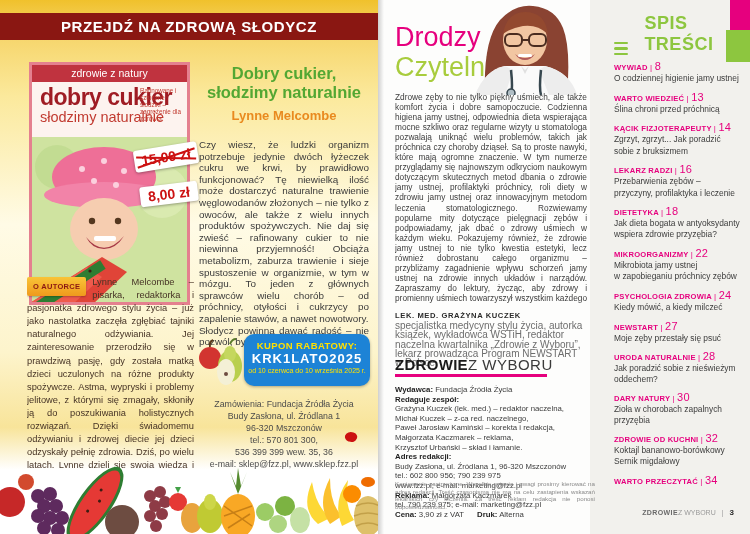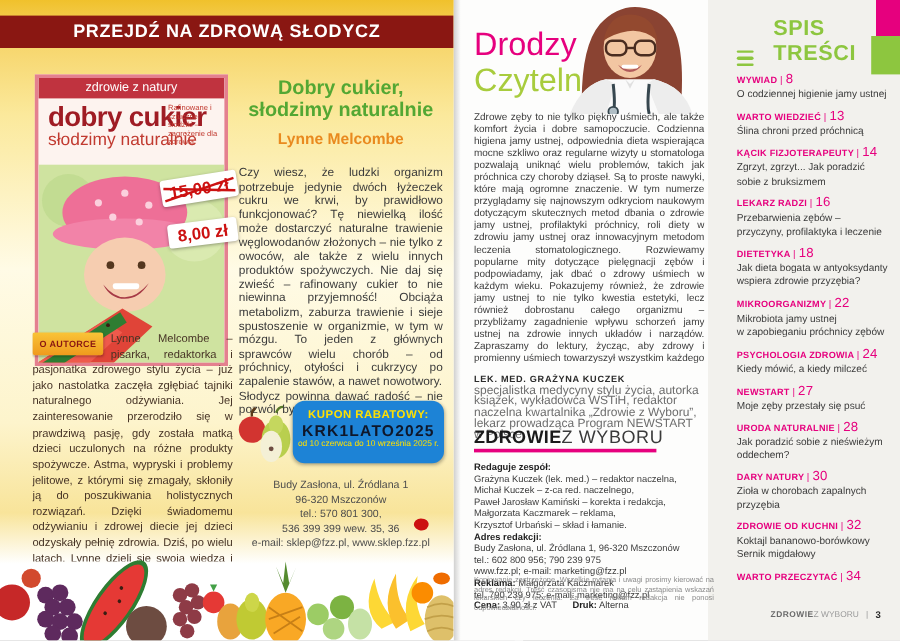--- a/index.html
+++ b/index.html
@@ -41,21 +41,21 @@
   .art-title{color:#53a733;font-weight:bold;font-size:16.5px;line-height:18.5px;text-align:center;}
   .art-author{color:#e98a1f;font-weight:bold;font-size:13px;text-align:center;margin-top:7px;}
   .art-body{margin-top:16px;color:#3a3a3a;font-size:9.9px;line-height:11.6px;text-align:justify;}
   .art-body2{color:#3a3a3a;font-size:9.9px;line-height:11.6px;text-align:justify;}
   
   .coupon-wrap{position:absolute;left:196px;top:334px;width:176px;height:58px;}
   .fruit-pair{position:absolute;left:0;top:4px;width:52px;height:50px;}
   .coupon{position:absolute;left:48px;top:0;width:126px;height:52px;background:#1d83d6;
     border-radius:10px;text-align:center;padding-top:6px;box-shadow:0 1px 3px rgba(0,0,0,.3);}
   .coupon-label{color:#ffe000;font-weight:bold;font-size:9.5px;letter-spacing:.4px;}
-  .coupon-code{color:#0f172a;font-weight:bold;font-size:13px;letter-spacing:1px;}
+  .coupon-code{color:#ffffff;font-weight:bold;font-size:13px;letter-spacing:1px;}
   .coupon-valid{color:#ffe000;font-size:7px;margin-top:1px;}
   
   .orders{position:absolute;left:196px;top:398px;width:176px;text-align:center;
     color:#4c4c4c;font-size:8.8px;line-height:12px;}
   .ladybug{position:absolute;left:345px;top:432px;width:12px;height:10px;background:#cc1111;
     border-radius:60% 40% 55% 45%;transform:rotate(20deg);}
   .fruit-row{position:absolute;left:0;bottom:0;width:378px;height:80px;}
   
   .page-right{position:absolute;left:378px;top:0;width:372px;height:534px;background:#fdfdfc;overflow:hidden;}
   .gutter{position:absolute;left:0;top:0;width:6px;height:534px;
@@ -166,20 +166,21 @@
         <path d="M34 6 Q36 1 40 1" stroke="#5a7a2a" stroke-width="2" fill="none"></path>
       </svg>
       <div class="coupon">
         <div class="coupon-label">KUPON RABATOWY:</div>
         <div class="coupon-code">KRK1LATO2025</div>
         <div class="coupon-valid">od 10 czerwca do 10 września 2025 r.</div>
       </div>
     </div>
 
     <div class="orders">
+        <div>Zamówienia: Fundacja Źródła Życia</div>
         <div>Budy Zasłona, ul. Źródlana 1</div>
         <div>96-320 Mszczonów</div>
         <div>tel.: 570 801 300,</div>
         <div>536 399 399 wew. 35, 36</div>
         <div>e-mail: sklep@fzz.pl, www.sklep.fzz.pl</div>
       </div>
     <div class="ladybug"></div>
 
     <svg class="fruit-row" viewBox="0 0 378 80" preserveAspectRatio="none">
       <circle cx="10" cy="48" r="15" fill="#c62828"></circle>
@@ -267,20 +268,21 @@
     <div class="letter-body">Zdrowe zęby to nie tylko piękny uśmiech, ale także komfort życia i dobre samopoczucie. Codzienna higiena jamy ustnej, odpowiednia dieta wspierająca mocne szkliwo oraz regularne wizyty u stomatologa pozwalają uniknąć wielu problemów, takich jak próchnica czy choroby dziąseł. Są to proste nawyki, które mają ogromne znaczenie. W tym numerze przyglądamy się najnowszym odkryciom naukowym dotyczącym skutecznych metod dbania o zdrowie jamy ustnej, profilaktyki próchnicy, roli diety w zdrowiu jamy ustnej oraz innowacyjnym metodom leczenia stomatologicznego. Rozwiewamy popularne mity dotyczące pielęgnacji zębów i podpowiadamy, jak dbać o zdrowy uśmiech w każdym wieku. Pokazujemy również, że zdrowie jamy ustnej to nie tylko kwestia estetyki, lecz również dobrostanu całego organizmu – przybliżamy zagadnienie wpływu schorzeń jamy ustnej na zdrowie innych układów i narządów. Zapraszamy do lektury, życząc, aby zdrowy i promienny uśmiech towarzyszył wszystkim każdego dnia!</div>
     <div class="sig-name">LEK. MED. GRAŻYNA KUCZEK</div>
     <div class="sig-bio">specjalistka medycyny stylu życia, autorka książek, wykładowca WSTiH, redaktor naczelna kwartalnika „Zdrowie z Wyboru”, lekarz prowadząca Program NEWSTART w Polsce</div>
 
     <div class="masthead">
       <span class="mh-bold">ZDROWIE</span><span class="mh-light">Z WYBORU</span>
     </div>
     <div class="mh-bar"></div>
 
     <div class="editorial">
+        <div><b>Wydawca:</b><span> Fundacja Źródła Życia</span></div>
         <div><b>Redaguje zespół:</b></div>
         <div><span>Grażyna Kuczek (lek. med.) – redaktor naczelna,</span></div>
         <div><span>Michał Kuczek – z-ca red. naczelnego,</span></div>
         <div><span>Paweł Jarosław Kamiński – korekta i redakcja,</span></div>
         <div><span>Małgorzata Kaczmarek – reklama,</span></div>
         <div><span>Krzysztof Urbański – skład i łamanie.</span></div>
         <div><b>Adres redakcji:</b></div>
         <div><span>Budy Zasłona, ul. Źródlana 1, 96-320 Mszczonów</span></div>
         <div><span>tel.: 602 800 956; 790 239 975</span></div>
         <div><span>www.fzz.pl; e-mail: marketing@fzz.pl</span></div>

